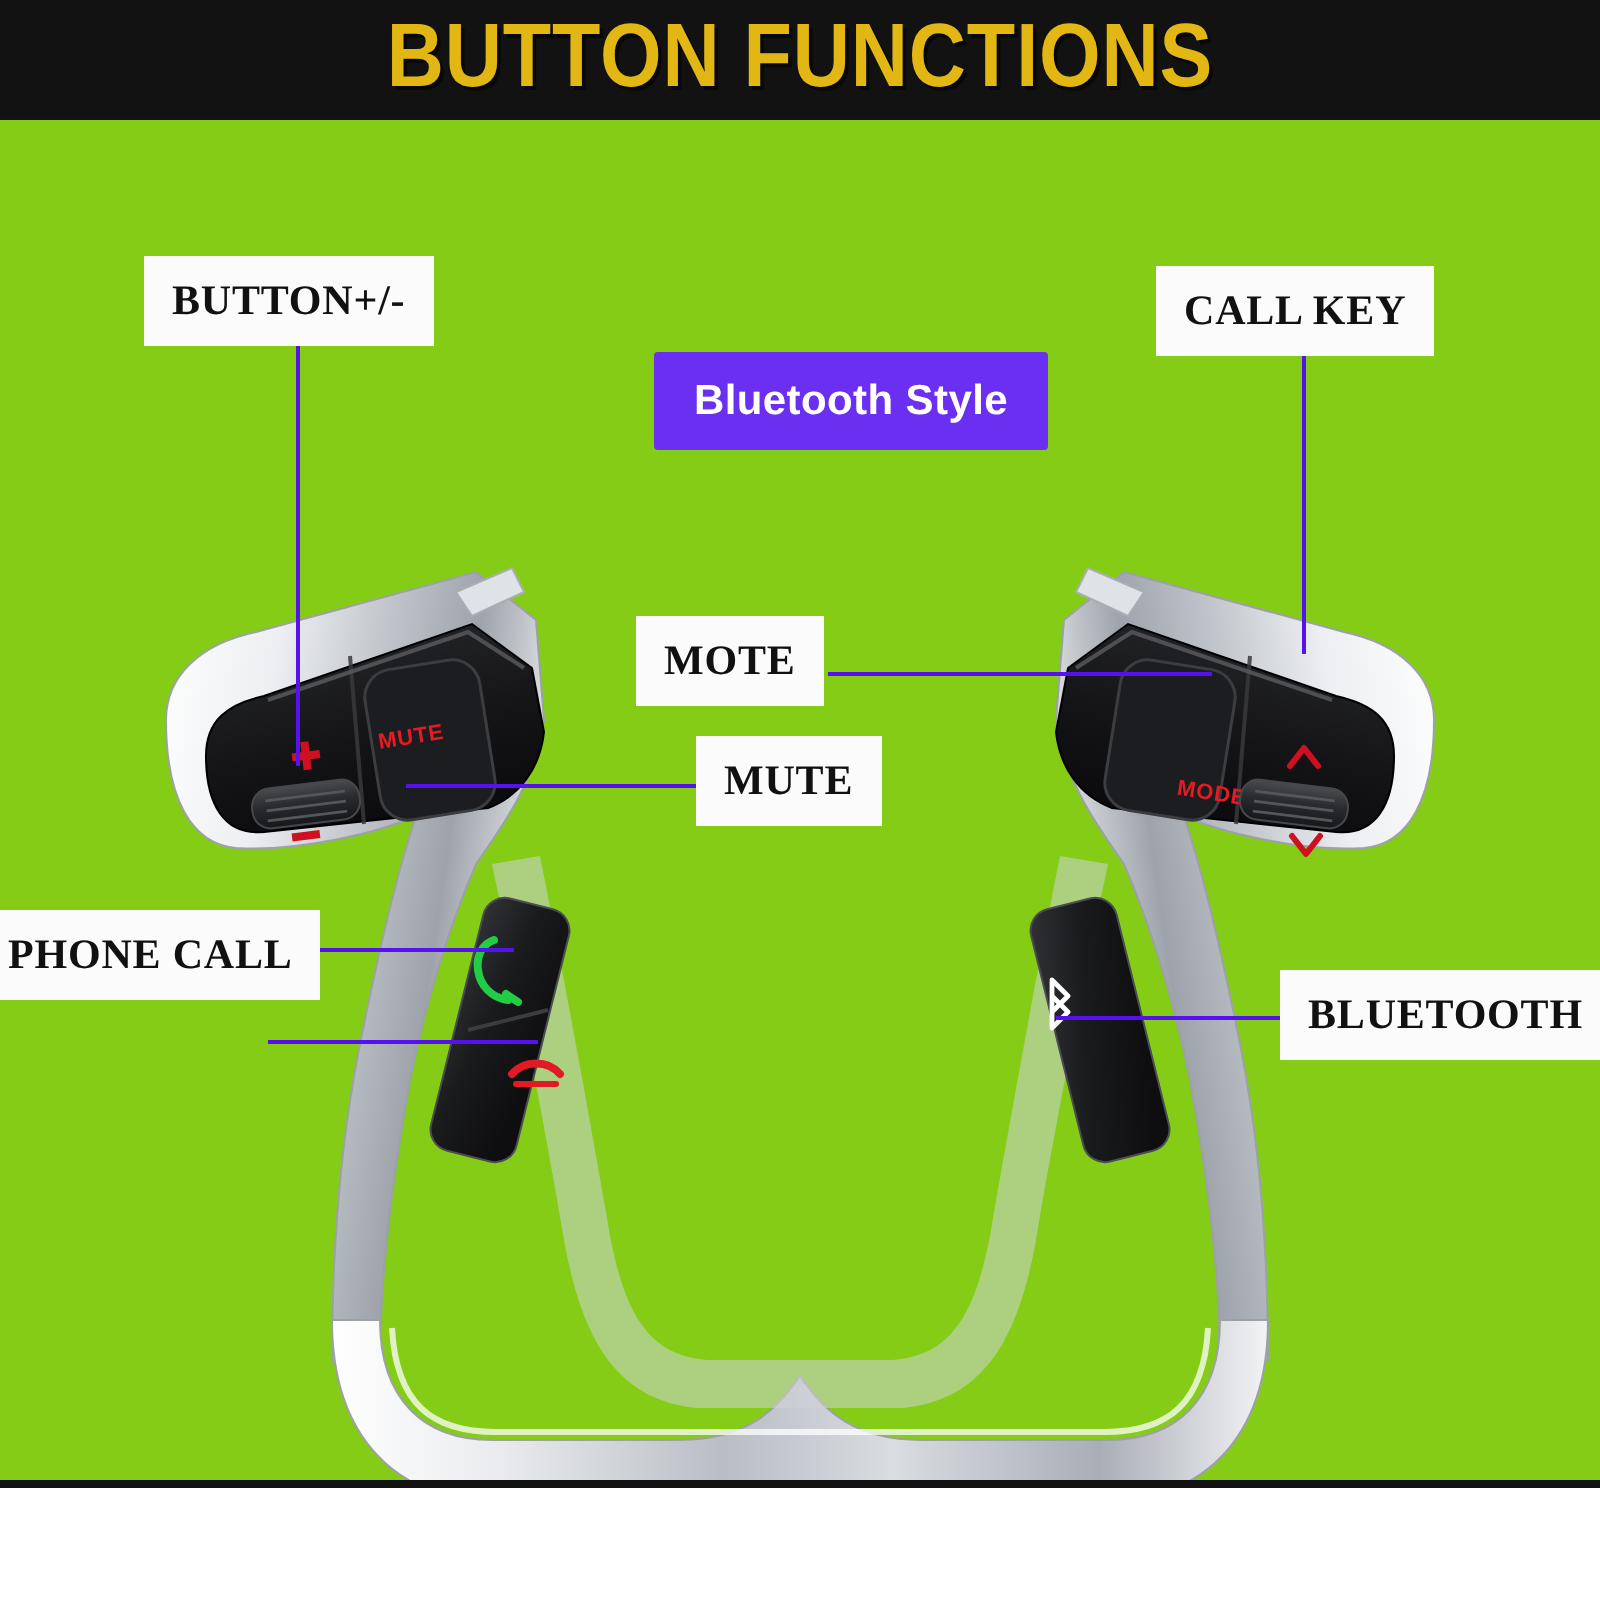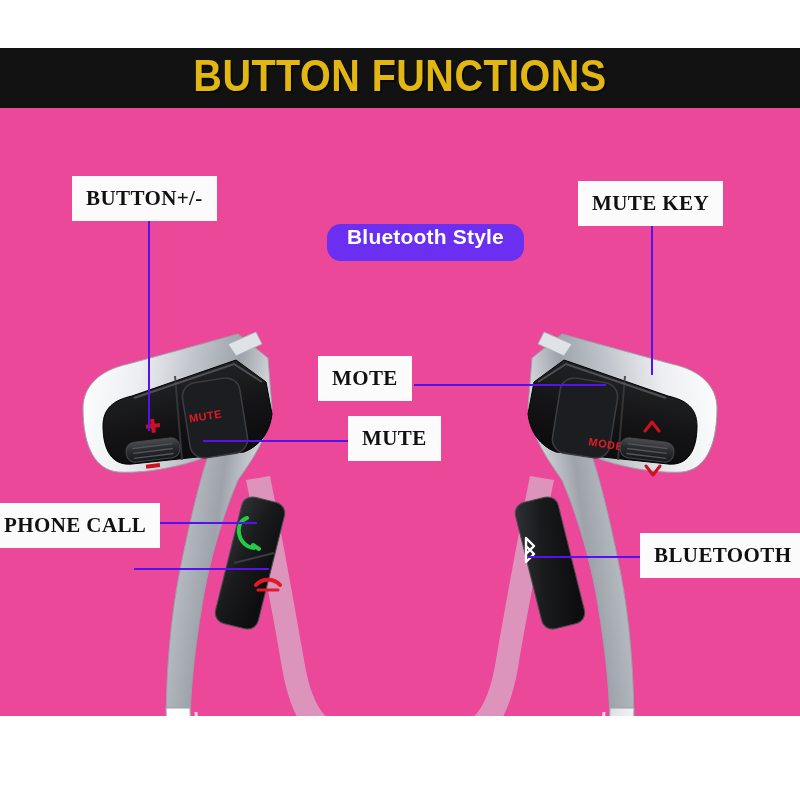--- a/index.html
+++ b/index.html
@@ -7,24 +7,23 @@
     margin: 0;
     padding: 0;
     background: #ffffff;
   }
   body {
     font-family: "Liberation Serif", "DejaVu Serif", serif;
   }
   #page {
     position: relative;
     width: 800px;
-    height: 668px;
-    background: #ec4899;
+    height: 744px;
+    background: #84cc16;
     overflow: hidden;
-    margin-top: 48px;
   }
 
   
   .banner {
     position: absolute;
     left: 0;
     width: 800px;
     background: #121212;
   }
   #banner-top {
@@ -101,23 +100,23 @@
   #leader-mute    { left: 203px; top: 392px; width: 147px; }
   #leader-phone   { left: 140px; top: 474px; width: 117px; }
   #leader-hangup  { left: 134px; top: 520px; width: 135px; }
   #leader-bt      { left: 528px; top: 508px; width: 118px; }
 
   
   #style-badge {
     position: absolute;
     left: 327px;
     top: 176px;
-    padding: 1px 20px 12px 20px;
+    padding: 13px 20px 12px 20px;
     background: #6a2ff0;
-    border-radius: 14px;
+    border-radius: 2px;
     color: #ffffff;
     font-family: "Liberation Sans", "DejaVu Sans", sans-serif;
     font-weight: bold;
     font-size: 21px;
     letter-spacing: 0.2px;
     white-space: nowrap;
     box-sizing: border-box;
   }
 </style>
 </head>
@@ -314,21 +313,21 @@
 
   <div class="leader v" id="leader-volume"></div>
   <div class="leader v" id="leader-pagekey"></div>
   <div class="leader h" id="leader-mote"></div>
   <div class="leader h" id="leader-mute"></div>
   <div class="leader h" id="leader-phone"></div>
   <div class="leader h" id="leader-hangup"></div>
   <div class="leader h" id="leader-bt"></div>
 
   <div class="callout" id="callout-volume">BUTTON+/-</div>
-  <div class="callout" id="callout-pagekey">MUTE KEY</div>
+  <div class="callout" id="callout-pagekey">CALL KEY</div>
   <div class="callout" id="callout-mote">MOTE</div>
   <div class="callout" id="callout-mute">MUTE</div>
   <div class="callout" id="callout-phone">PHONE CALL</div>
   <div class="callout" id="callout-bt">BLUETOOTH</div>
 
   <div id="style-badge">Bluetooth Style</div>
 
   <div class="banner" id="banner-bottom"></div>
 
 </div>

